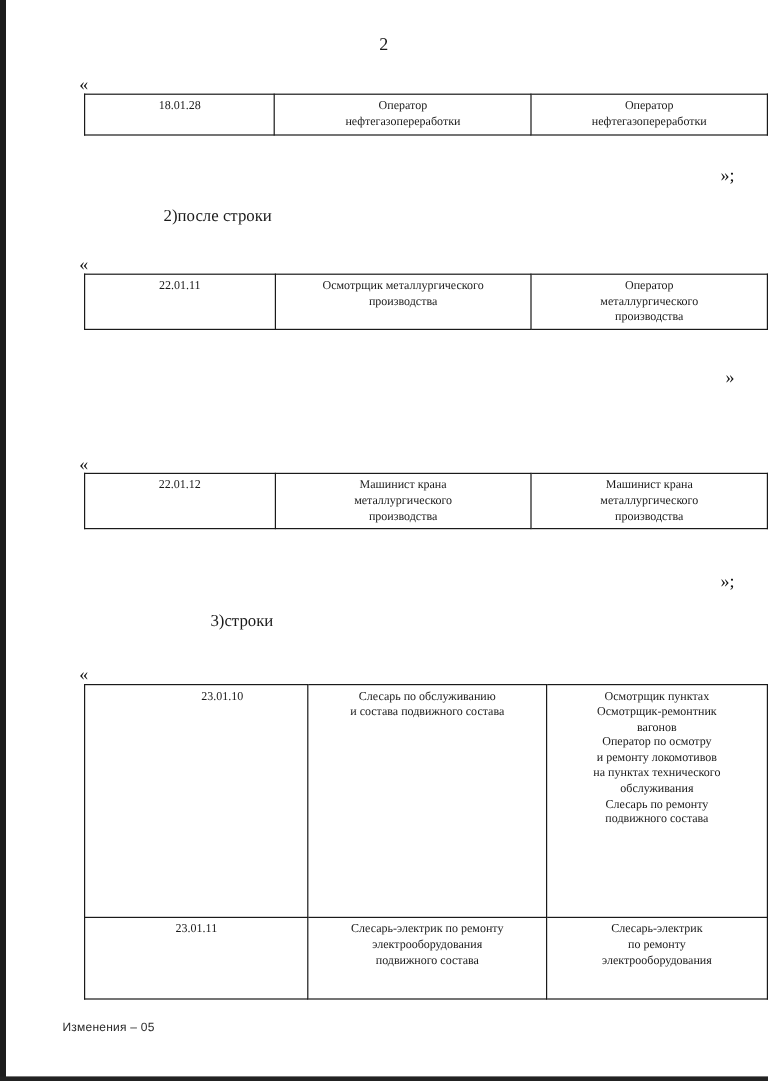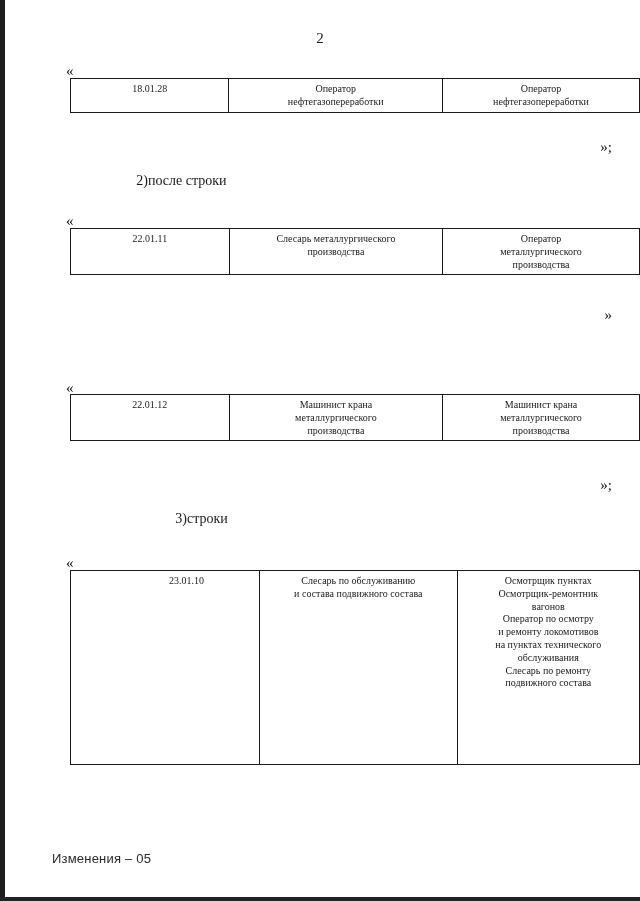--- a/index.html
+++ b/index.html
@@ -98,21 +98,21 @@
   .tbl td.c-right {
     width: 188px;
   }
   .tbl td .cell-line {
     display: block;
   }
   .footer-note {
     position: absolute;
     left: 52px;
     top: 851px;
-    font-size: 13px;
+    font-size: 10px;
     letter-spacing: 0.2px;
     color: #2a2a2a;
     font-family: "Liberation Sans", sans-serif;
   }
 </style>
 </head>
 <body>
 
 <div class="scan-edge-left"></div>
 <div class="scan-edge-bottom"></div>
@@ -149,21 +149,21 @@
 
   <div class="quote-open" style="left:66px; top:214px;">«</div>
 
   <table class="tbl" style="left:70px; top:228px;padding-left:27px;">
     <tbody>
       <tr>
         <td class="c-code">
           <span class="cell-line">22.01.11</span>
         </td>
         <td class="c-mid">
-          <span class="cell-line">Слесарь металлургического</span>
+          <span class="cell-line">Осмотрщик металлургического</span>
           <span class="cell-line">производства</span>
         </td>
         <td class="c-right">
           <span class="cell-line">Оператор</span>
           <span class="cell-line">металлургического</span>
           <span class="cell-line">производства</span>
         </td>
       </tr>
     </tbody>
   </table>
@@ -216,18 +216,33 @@
           <span class="cell-line">Осмотрщик-ремонтник</span>
           <span class="cell-line">вагонов</span>
           <span class="cell-line">Оператор по осмотру</span>
           <span class="cell-line">и ремонту локомотивов</span>
           <span class="cell-line">на пунктах технического</span>
           <span class="cell-line">обслуживания</span>
           <span class="cell-line">Слесарь по ремонту</span>
           <span class="cell-line">подвижного состава</span>
         </td>
       </tr>
+      <tr>
+        <td class="c-code" style="height:60px;">
+          <span class="cell-line">23.01.11</span>
+        </td>
+        <td class="c-mid">
+          <span class="cell-line">Слесарь-электрик по ремонту</span>
+          <span class="cell-line">электрооборудования</span>
+          <span class="cell-line">подвижного состава</span>
+        </td>
+        <td class="c-right">
+          <span class="cell-line">Слесарь-электрик</span>
+          <span class="cell-line">по ремонту</span>
+          <span class="cell-line">электрооборудования</span>
+        </td>
+      </tr>
     </tbody>
   </table>
 
   <div class="footer-note">Изменения – 05</div>
 
 </div>
 
 </body></html>

